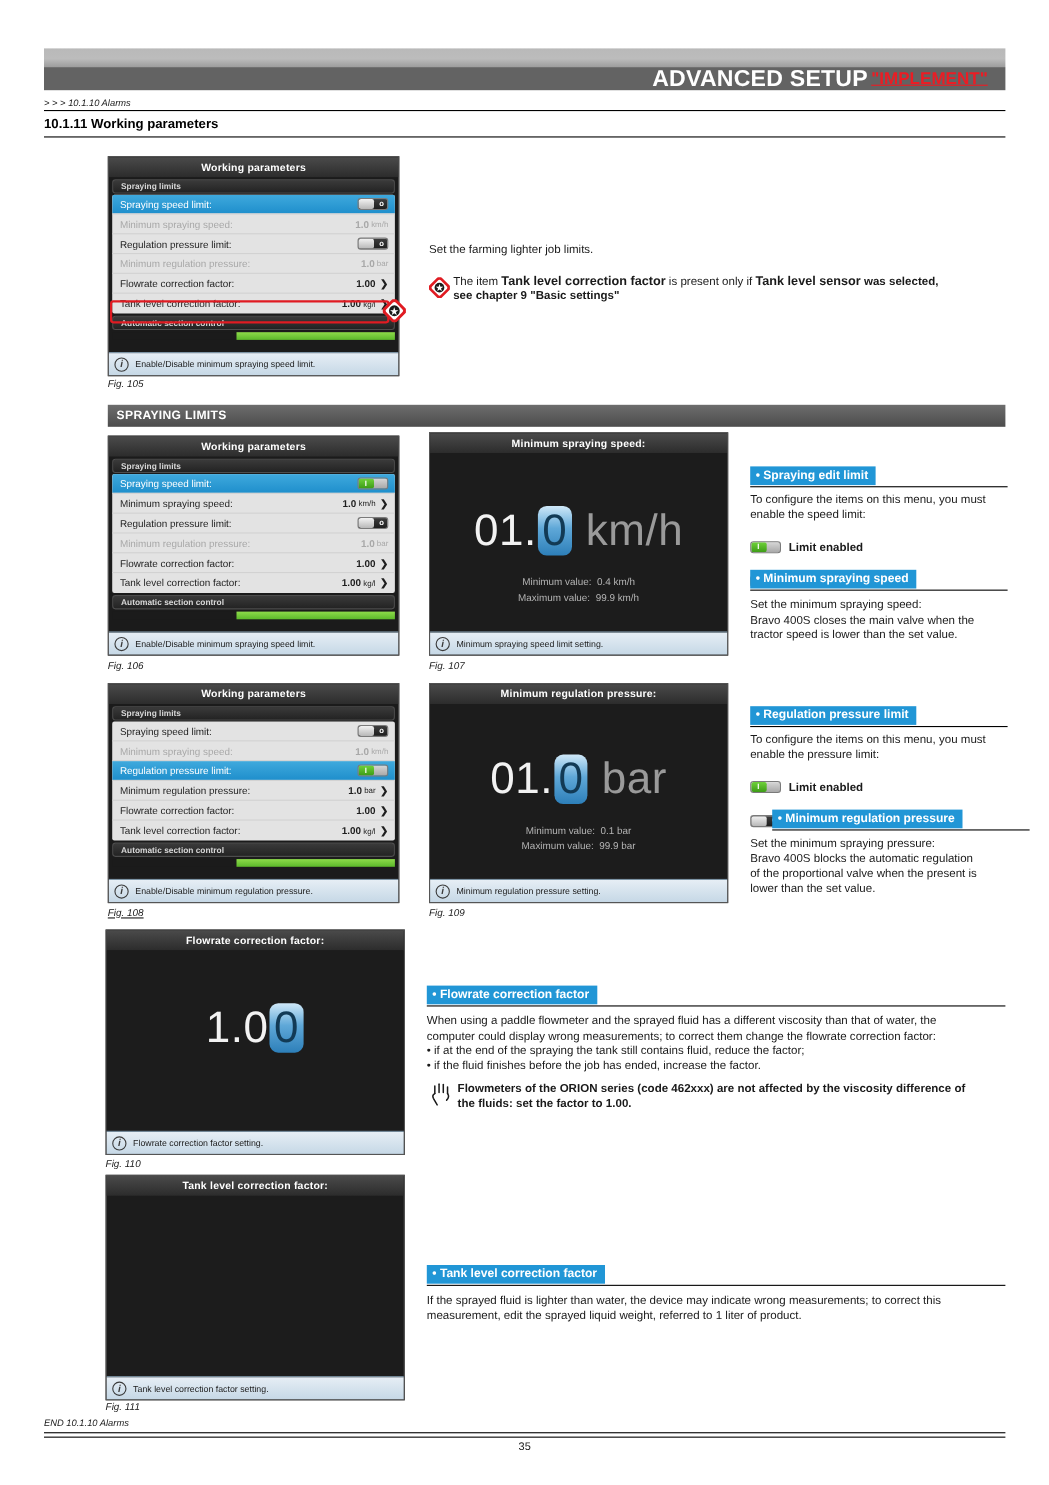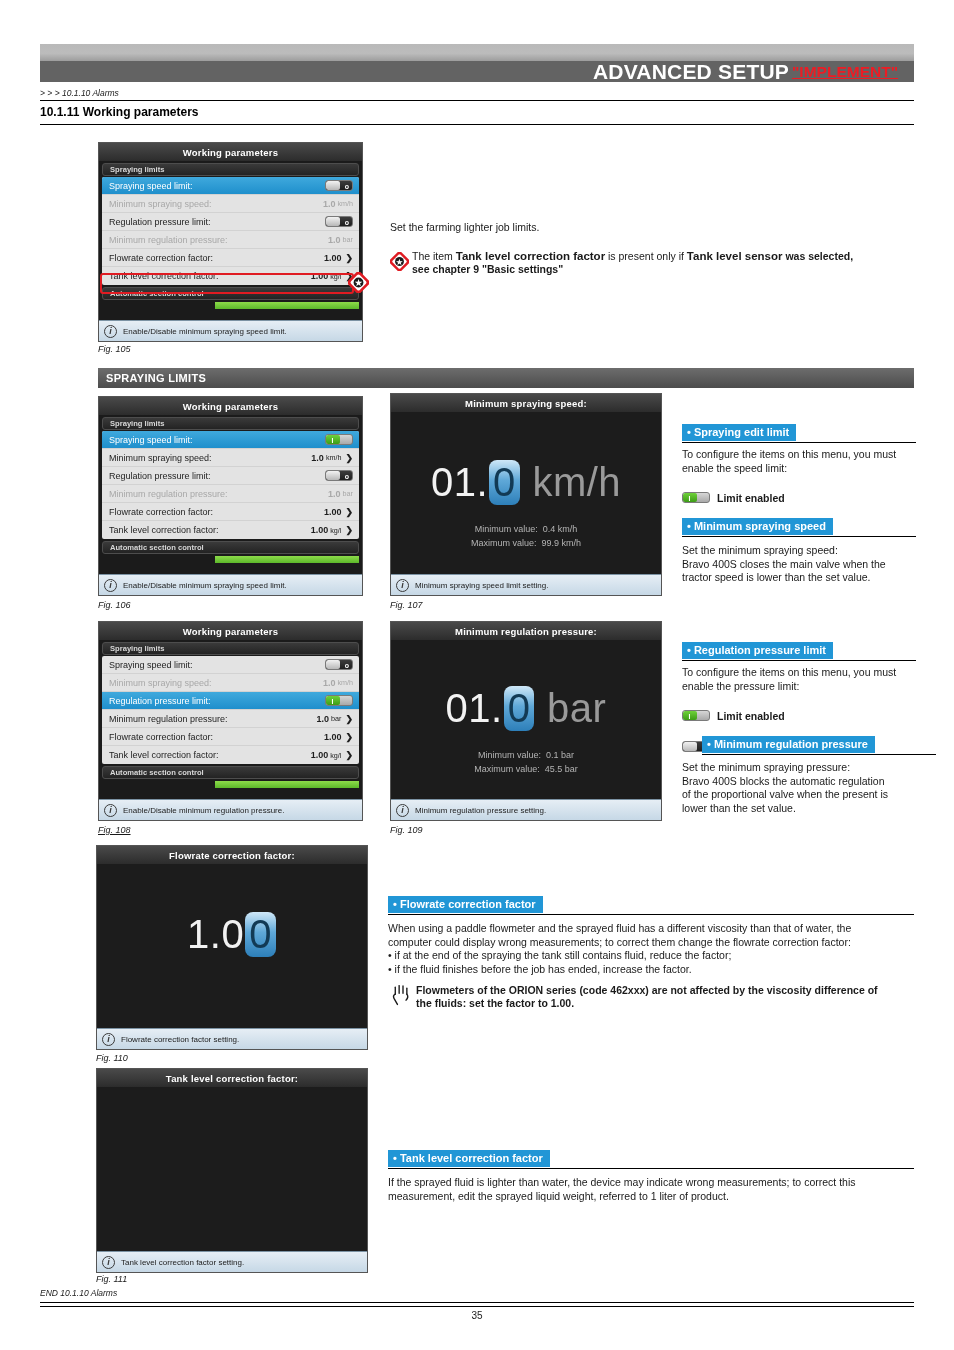--- a/index.html
+++ b/index.html
@@ -439,21 +439,21 @@
 
 <div class="devv" style="left:390px; top:621px; width:272px; height:200px;">
   <div class="dev-title">Minimum regulation pressure:</div>
   <div class="devv-body">
     <div class="big" style="top:46px;">
       <span>01.</span><span class="cursor">0</span>
       <span class="dim">bar</span>
     </div>
     <div class="minmax" style="top:108px;">
       <div><span>Minimum value:</span>&nbsp;&nbsp;<span>0.1 bar</span></div>
-      <div><span>Maximum value:</span>&nbsp;&nbsp;<span>45.5 bar</span></div>
+      <div><span>Maximum value:</span>&nbsp;&nbsp;<span>99.9 bar</span></div>
     </div>
   </div>
   <div class="info-bar">
     <span class="icirc">i</span>
     <span>Minimum regulation pressure setting.</span>
   </div>
 </div>
 <div class="cap" style="left:390px; top:825px;">Fig. 109</div>
 
 <div class="tagrow" style="left:682px; top:640px; width:234px;">

